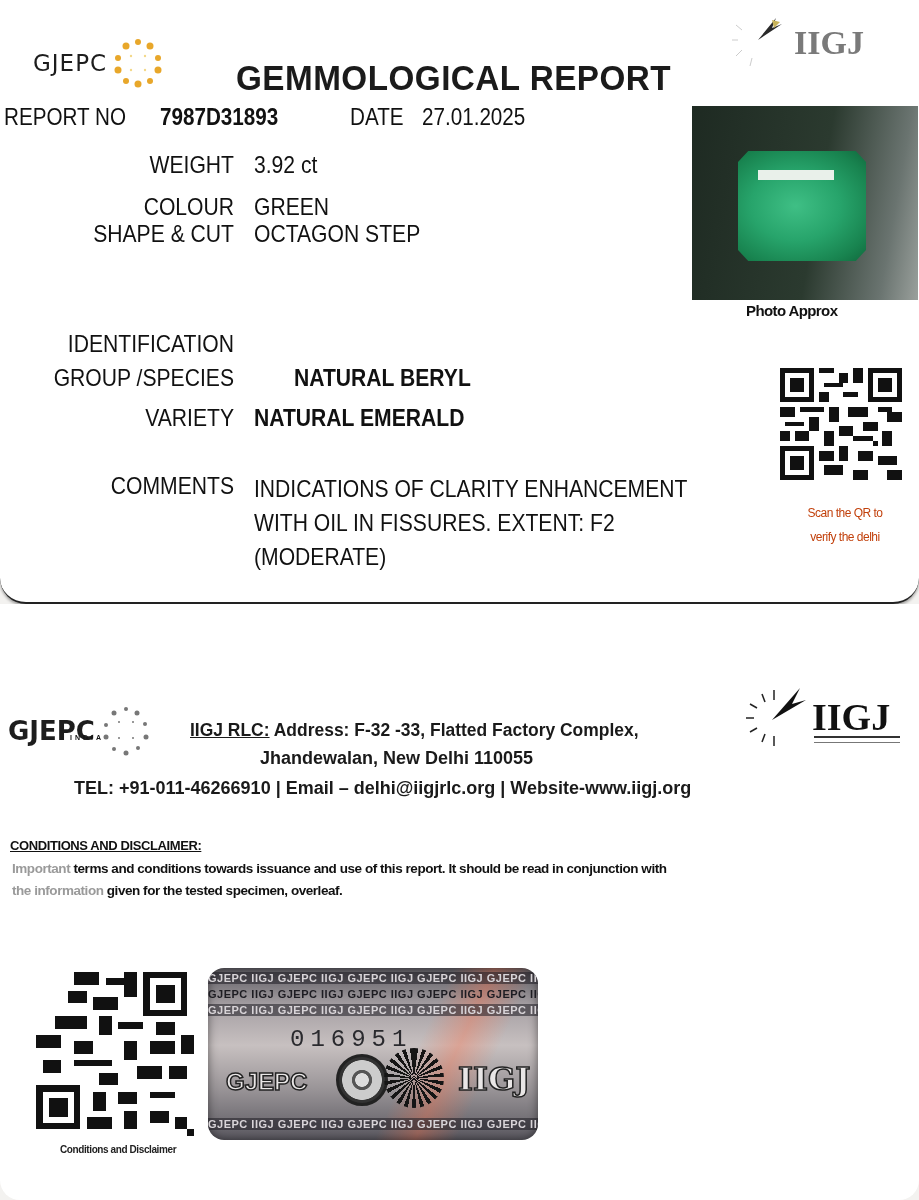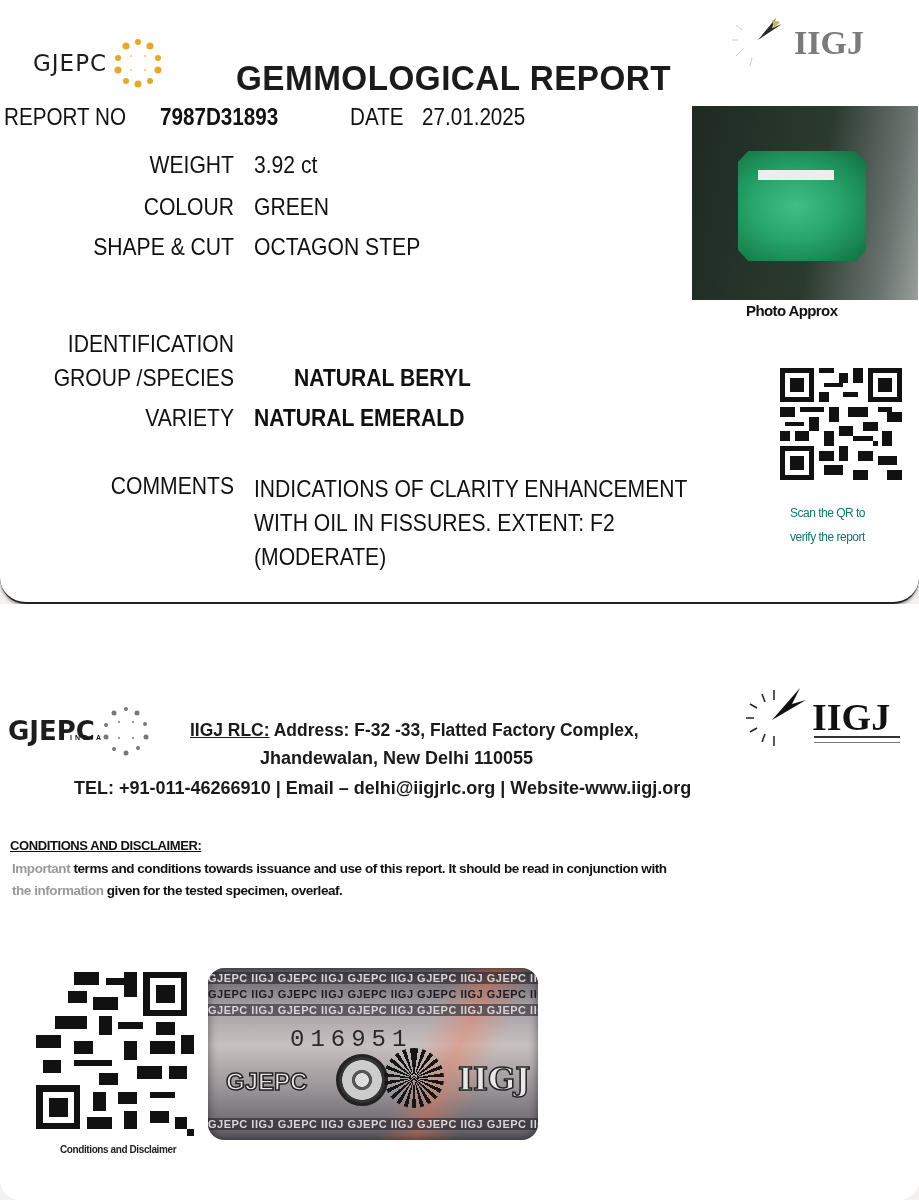--- a/index.html
+++ b/index.html
@@ -41,21 +41,21 @@
   }
   .gem {
     position: absolute; left: 46px; top: 45px; width: 128px; height: 110px;
     background: radial-gradient(ellipse at 45% 50%, #3fbf85 0%, #27a46b 45%, #18834f 80%, #116a3e 100%);
     clip-path: polygon(8% 0, 92% 0, 100% 10%, 100% 90%, 92% 100%, 8% 100%, 0 90%, 0 10%);
   }
   .gem-highlight { position: absolute; left: 20px; top: 19px; width: 76px; height: 10px; background: #e9f0ea; }
   .photo-caption { position: absolute; left: 746px; top: 322px; font-size: 15px; font-weight: 700; letter-spacing: -0.6px; color: #111; text-align: right; }
 
   .qr-front { position: absolute; left: 778px; top: 388px; width: 126px; height: 112px; }
-  .qr-caption { position: absolute; left: 790px; width: 110px; text-align: left; font-size: 12px; letter-spacing: -0.5px; color: #0f766e; }
+  .qr-caption { position: absolute; left: 790px; width: 110px; text-align: center; font-size: 12px; letter-spacing: -0.5px; color: #c2410c; }
 
   
   .card-back {
     position: absolute; left: 0; top: 604px; width: 919px; height: 596px; background: #ffffff;
     border-radius: 0 0 20px 20px;
   }
   .gjepc-logo-back { position: absolute; left: 8px; top: 100px; display: flex; align-items: center; }
   .gjepc-logo-back .gjepc-text { font-size: 26px; font-weight: 700; letter-spacing: 0; }
   .gjepc-india { position: absolute; left: 62px; top: 30px; font-size: 7px; font-weight: 700; letter-spacing: 3px; }
   .addr-line1 { position: absolute; left: 190px; top: 116px; font-size: 18px; font-weight: 700; color: #1a1a1a; white-space: nowrap; transform: scaleX(0.97); transform-origin: left; }
@@ -137,21 +137,21 @@
   </div>
 
   <div class="field" style="left:0; top:171px;">
     <span class="lbl">WEIGHT</span>
     <span class="val">3.92 ct</span>
   </div>
   <div class="field" style="left:0; top:213px;">
     <span class="lbl">COLOUR</span>
     <span class="val">GREEN</span>
   </div>
-  <div class="field" style="left:0; top:253px;align-items:flex-end;">
+  <div class="field" style="left:0; top:240px;align-items:flex-end;">
     <span class="lbl">SHAPE &amp; CUT</span>
     <span class="val">OCTAGON STEP</span>
   </div>
 
   <div class="field" style="left:0; top:350px;">
     <span class="lbl">IDENTIFICATION</span>
   </div>
   <div class="field" style="left:0; top:384px;gap:40px;">
     <span class="lbl">GROUP /SPECIES</span>
     <span class="val bold">NATURAL BERYL</span>
@@ -209,21 +209,21 @@
         <rect x="16" y="17" width="3" height="2"></rect>
       <rect x="20" y="18" width="4" height="2"></rect>
         <rect x="9" y="20" width="4" height="2"></rect>
         <rect x="15" y="21" width="3" height="2"></rect>
       <rect x="22" y="21" width="3" height="2"></rect>
         <rect x="19" y="15" width="1" height="1"></rect>
         <rect x="11" y="10" width="1" height="1"></rect>
     </g>
   </svg>
   <div class="qr-caption" style="top:526px;">Scan the QR to</div>
-  <div class="qr-caption" style="top:550px;">verify the report</div>
+  <div class="qr-caption" style="top:550px;">verify the delhi</div>
 </div>
 
 <div class="card-back">
 
   <div class="gjepc-logo-back">
     <span class="gjepc-text">GJEPC</span>
     <span class="gjepc-india">INDIA</span>
     <svg class="sunburst" viewBox="0 0 54 54">
       <g fill="#777">
         <circle cx="27" cy="5" r="2"></circle>

